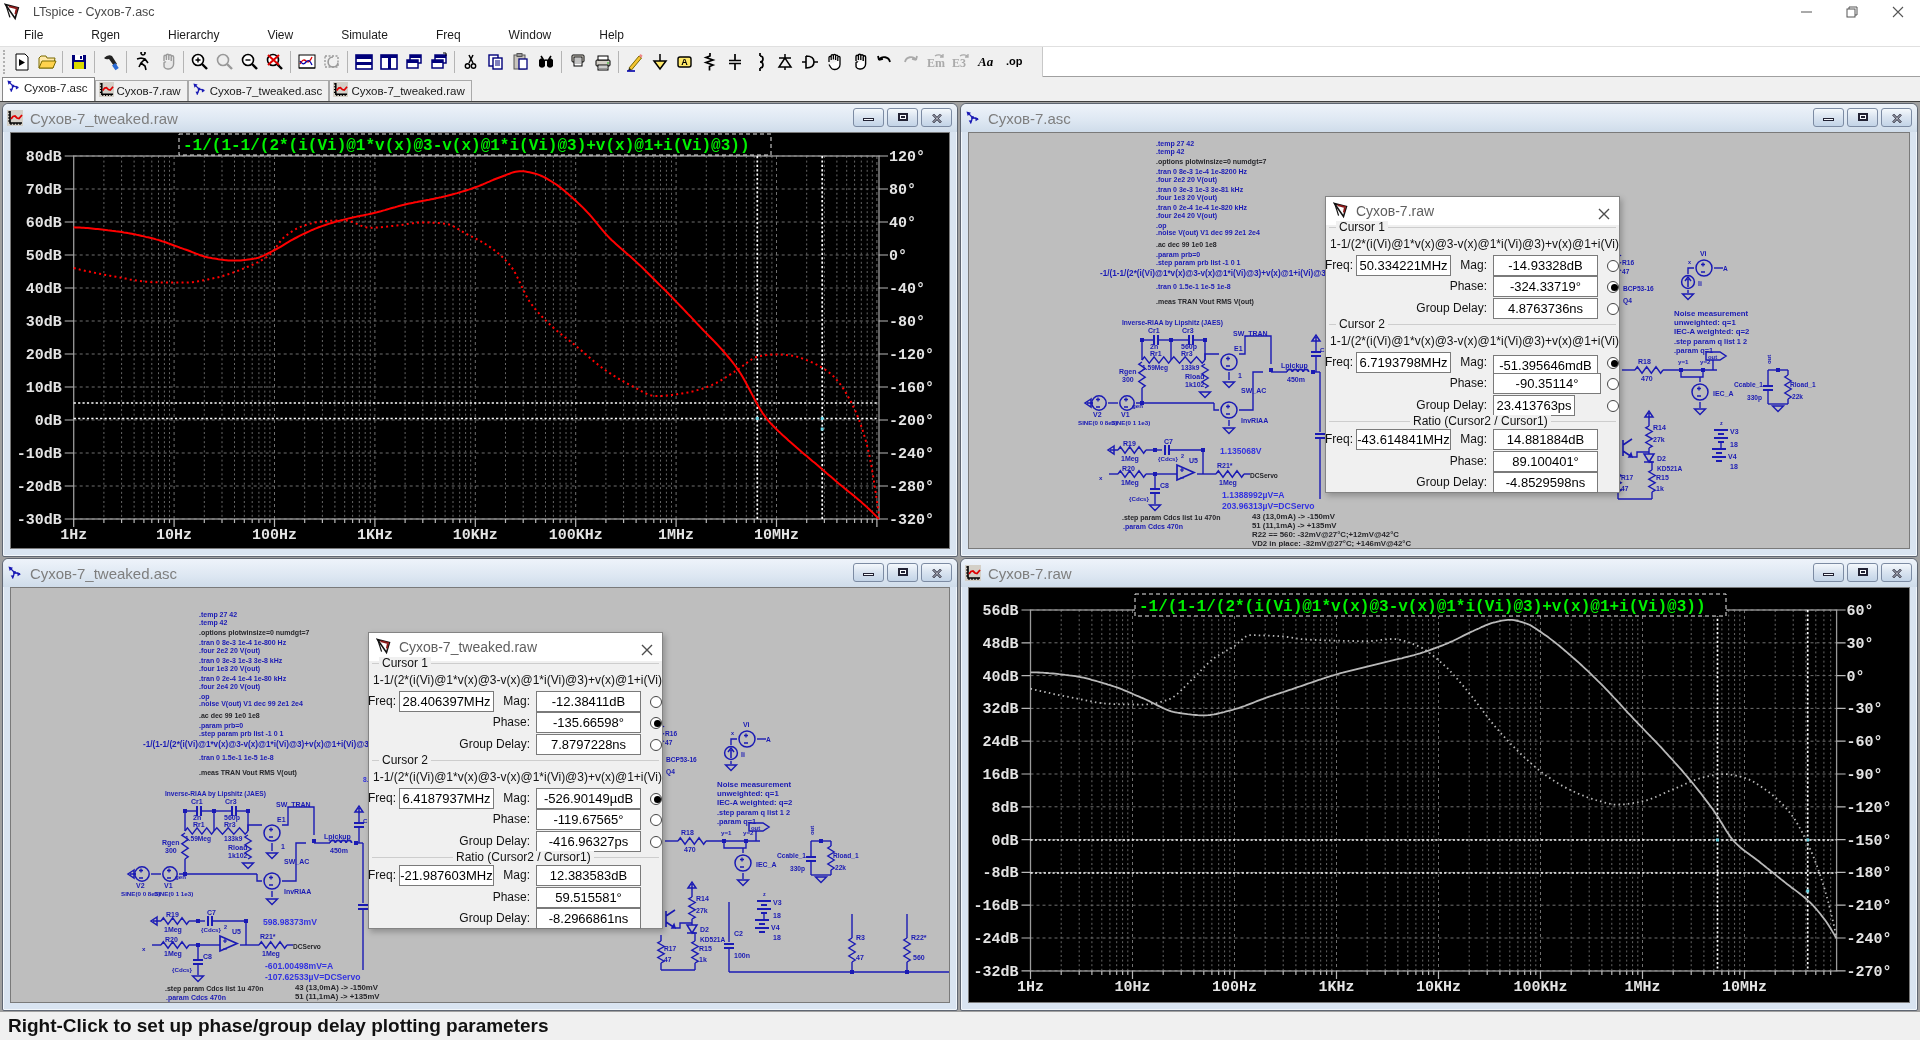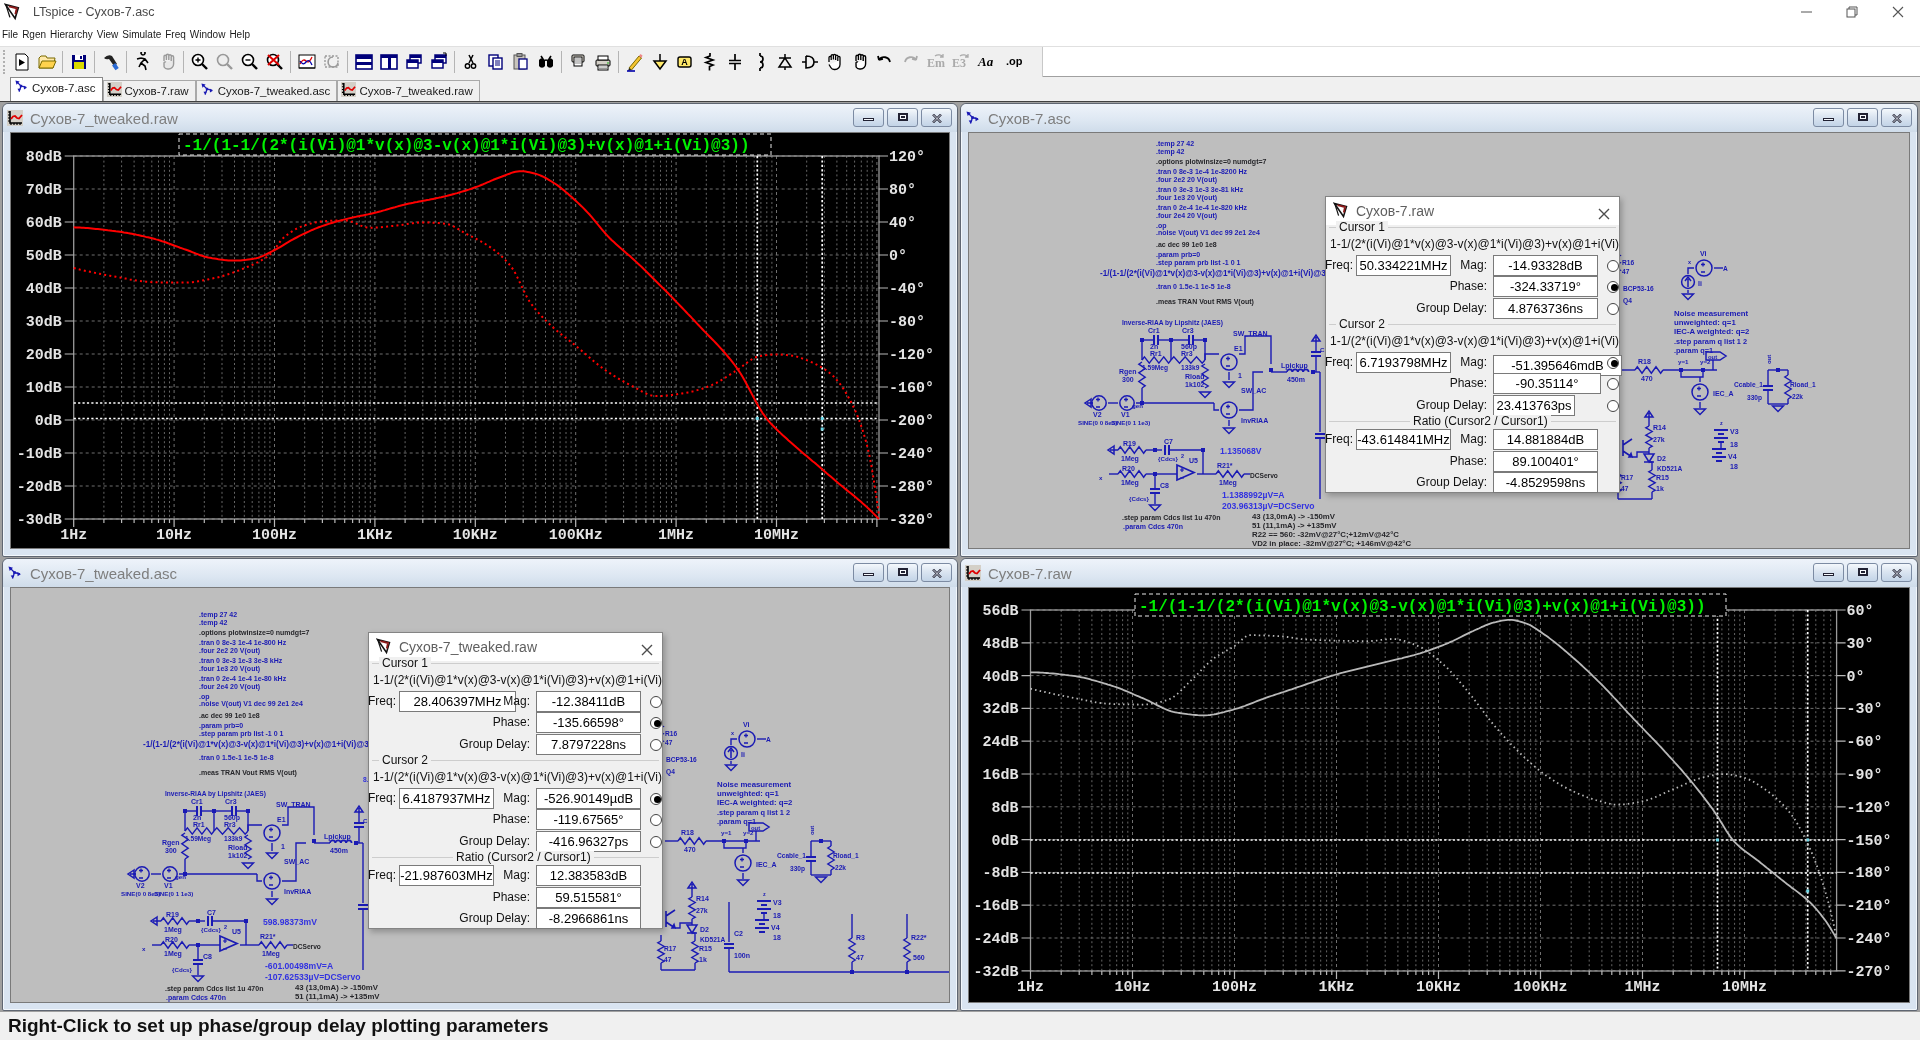--- a/index.html
+++ b/index.html
@@ -1,25 +1,25 @@
 <!DOCTYPE html>
 <html><head><meta charset="utf-8"><style>
 *{margin:0;padding:0;box-sizing:border-box}
 body{width:1920px;height:1040px;overflow:hidden;font-family:"Liberation Sans",sans-serif;background:#a8a8a8;position:relative}
 .titlebar{position:absolute;left:0;top:0;width:1920px;height:24px;background:#fff}
 .titlebar .txt{position:absolute;left:33px;top:5px;font-size:12.5px;color:#4a4a4a}
 .capbtn{position:absolute;top:0;width:45px;height:24px}
 .menubar{position:absolute;left:0;top:24px;width:1920px;height:22px;background:#fff}
-.mi{display:inline-block;margin:0 2px;font-size:10px;color:#1a1a1a;line-height:22px}
+.mi{display:inline-block;margin:0 24px;font-size:12px;color:#1a1a1a;line-height:22px}
 .toolbar{position:absolute;left:0;top:46px;width:1920px;height:31px;background:#fff;border-top:1px solid #e0e0e0;border-bottom:1px solid #a0a0a0}
 .tband{position:absolute;left:0;top:0;height:30px;width:1043px;background:#f0f0f0;border-right:1px solid #c8c8c8;display:flex;align-items:center}
 .tbi{margin:0 2.5px;flex:0 0 auto}
 .tsep{width:1px;height:22px;background:#b4b4b4;margin:0 3px;flex:0 0 auto}
 .grip{width:4px;height:24px;margin:0 2px 0 3px;border-left:2px dotted #b0b0b0;flex:0 0 auto}
-.tabbar{position:absolute;left:0;top:77px;width:1920px;height:24px;background:#f0f0f0;padding-left:10px}
+.tabbar{position:absolute;left:0;top:77px;width:1920px;height:24px;background:#f0f0f0;padding-left:2px}
 .tab{position:relative;display:inline-block;height:21px;margin-top:3px;background:#f0f0f0;border:1px solid #a9a9a9;border-bottom:none;padding:0 6px 0 3px;vertical-align:bottom}
 .tab svg{vertical-align:-2px;margin-right:3px}
 .tab span{font-size:11.5px;color:#1a1a1a;line-height:20px}
 .tact{height:24px;margin-top:0;background:#fff;border:1px solid #888;border-bottom:none;z-index:2}
 .mdi{position:absolute;left:0;top:101px;width:1920px;height:911px;background:#a0a0a0;border-top:1px solid #404040}
 .win{position:absolute;background:#d9e4f1;border:1px solid #5f6672;border-radius:6px 6px 2px 2px;box-shadow:inset 0 0 0 1px #f2f7fc}
 .wtit{position:relative;height:28px;background:linear-gradient(#eef3fa,#dde7f2 60%,#cfdcea);border-radius:6px 6px 0 0;display:flex}
 .wtit span{font-size:15px;color:#7e7e7e;line-height:29px;margin-left:2px}
 .cbtns{position:absolute;right:5px;top:4px;display:flex}
 .cbtn{width:31px;height:19px;border:1px solid #7c8ba3;border-radius:3px;background:linear-gradient(#f4f8fc,#dbe5f1 45%,#c3d4e7);margin-left:3px;text-align:center}
@@ -970,21 +970,21 @@
       <div class="drad dsel" style="left:281px;top:83.5px"></div>
       <div class="dlbl" style="right:132px;top:104px">Group Delay:</div>
       <div class="dbox" style="left:167px;top:101px;width:105px">4.8763736ns</div>
       <div class="drad" style="left:281px;top:105.5px"></div>
       <div class="dgrp" style="top:127px"></div>
       <div class="dglb" style="left:10px;top:121px">Cursor 2</div>
       <div class="dfrm" style="top:137px">1-1/(2*(i(Vi)@1*v(x)@3-v(x)@1*i(Vi)@3)+v(x)@1+i(Vi)@</div>
       <div class="dlbl" style="right:266px;top:158px">Freq:</div>
       <div class="dbox" style="left:30px;top:155px;width:95px">6.7193798MHz</div>
       <div class="dlbl" style="right:132px;top:158px">Mag:</div>
-      <div class="dbox" style="left:167px;top:158px;width:129px">-51.395646mdB</div>
+      <div class="dbox" style="left:167px;top:158px;width:105px">-51.395646mdB</div>
       <div class="drad dsel" style="left:281px;top:159.5px"></div>
       <div class="dlbl" style="right:132px;top:179px">Phase:</div>
       <div class="dbox" style="left:167px;top:176px;width:108px">-90.35114°</div>
       <div class="drad" style="left:281px;top:180.5px"></div>
       <div class="dlbl" style="right:132px;top:201px">Group Delay:</div>
       <div class="dbox" style="left:167px;top:198px;width:82px">23.413763ps</div>
       <div class="drad" style="left:281px;top:202.5px"></div>
       <div class="dgrp" style="top:224px"></div>
       <div class="dglb" style="left:84px;top:218px">Ratio (Cursor2 / Cursor1)</div>
       <div class="dlbl" style="right:266px;top:235px">Freq:</div>
@@ -1001,21 +1001,21 @@
           <path d="M1.5,1.5 L13.5,4.5 L10.5,14.5 Z" fill="#fff" stroke="#111" stroke-width="1.5"></path>
           <path d="M4.5,3.2 L12,5 L10.8,10.5" stroke="#8b1a1a" stroke-width="1.8" fill="none"></path>
           <path d="M1.8,1.8 L5.6,13.6" stroke="#111" stroke-width="1.2"></path>
         </svg><span>Сухов-7_tweaked.raw</span><svg width="12" height="12" viewBox="0 0 12 12" style="position:absolute;right:9px;top:11px">
           <path d="M1,1 L11,11 M11,1 L1,11" stroke="#4d4d4d" stroke-width="1.4"></path>
         </svg></div>
       <div class="dgrp" style="top:30px"></div>
       <div class="dglb" style="left:10px;top:24px">Cursor 1</div>
       <div class="dfrm" style="top:40px">1-1/(2*(i(Vi)@1*v(x)@3-v(x)@1*i(Vi)@3)+v(x)@1+i(Vi)@</div>
       <div class="dlbl" style="right:266px;top:61px">Freq:</div>
-      <div class="dbox" style="left:30px;top:58px;width:117px">28.406397MHz</div>
+      <div class="dbox" style="left:30px;top:58px;width:95px">28.406397MHz</div>
       <div class="dlbl" style="right:132px;top:61px">Mag:</div>
       <div class="dbox" style="left:167px;top:58px;width:105px">-12.38411dB</div>
       <div class="drad" style="left:281px;top:62.5px"></div>
       <div class="dlbl" style="right:132px;top:82px">Phase:</div>
       <div class="dbox" style="left:167px;top:79px;width:105px">-135.66598°</div>
       <div class="drad dsel" style="left:281px;top:83.5px"></div>
       <div class="dlbl" style="right:132px;top:104px">Group Delay:</div>
       <div class="dbox" style="left:167px;top:101px;width:105px">7.8797228ns</div>
       <div class="drad" style="left:281px;top:105.5px"></div>
       <div class="dgrp" style="top:127px"></div>

